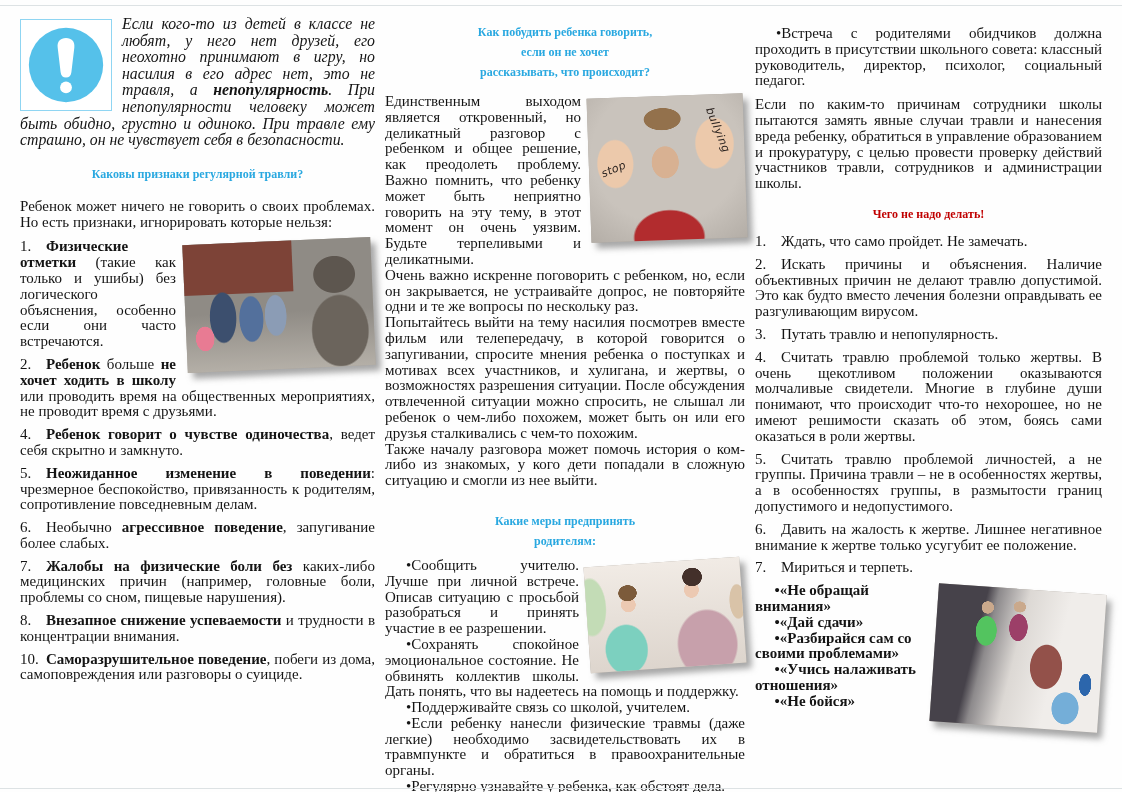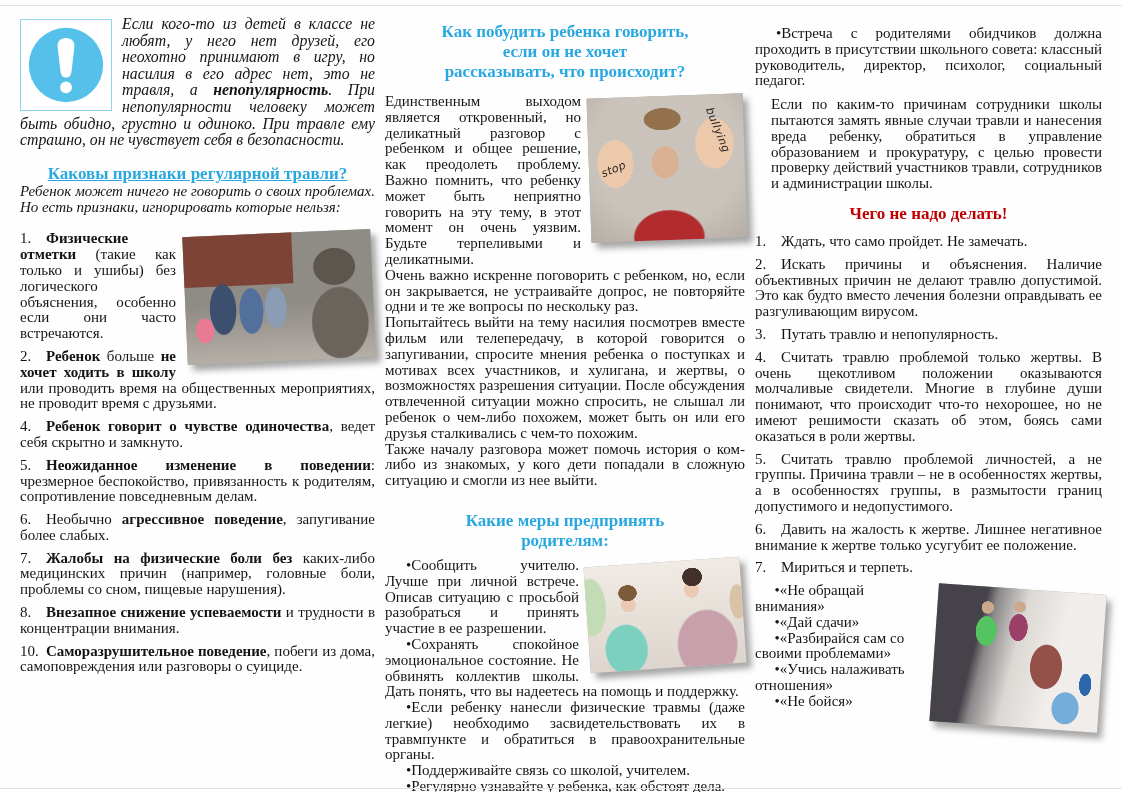--- a/index.html
+++ b/index.html
@@ -3,32 +3,32 @@
 <meta charset="utf-8">
 <style>
   html,body{margin:0;padding:0;background:#ffffff;}
   .page{position:relative;width:1122px;height:792px;background:#fefefe;overflow:hidden;
         font-family:"Liberation Serif",serif;color:#141414;}
   .hairline{position:absolute;left:0;right:0;height:1px;background:#dde2e4;}
   .hl-top{top:5px;} .hl-bottom{bottom:3px;}
   .cols{display:grid;grid-template-columns:355px 360px 347px;column-gap:10px;padding:16px 20px 0 20px;}
   .col{font-size:15px;line-height:15.8px;}
   .b{font-weight:bold;}
-  h2{margin:0;text-align:center;font-size:17px;line-height:20px;font-weight:bold;}
+  h2{margin:0;text-align:center;font-size:12px;line-height:20px;font-weight:bold;}
   .h-blue{color:#29a8e0;}
   .h-red{color:#c00000;}
   .hline{display:block;}
 
   
   .intro{margin:0;font-style:italic;font-size:15.8px;line-height:16.6px;text-align:justify;}
   .icon-box{float:left;width:90px;height:90px;border:1px solid #8fd5f2;background:#fff;
             margin:3px 10px 2px 0;display:flex;align-items:center;justify-content:center;}
   .icon-box svg{width:82px;height:82px;display:block;}
-  .left-heading{margin:15px 0 0 0;text-decoration:underline;}
-  .lead{margin:0 0 16px 0;text-align:justify;font-style:italic;}
+  .left-heading{margin:15px 0 15px 0;}
+  .lead{margin:0 0 9px 0;text-align:justify;}
   .item{margin:0 0 7px 0;text-align:justify;}
   .num{display:inline-block;min-width:26px;}
 
   
   .photo{box-shadow:5px 6px 6px rgba(95,95,95,.55);background-repeat:no-repeat;background-color:#a8a29a;}
   .photo-girls{float:right;width:188px;height:128px;margin:2px 2px 8px 9px;transform:rotate(-2.5deg);
     background-image:
       radial-gradient(34px 30px at 80% 28%,#5d564f 60%,rgba(93,86,79,0) 63%),
       radial-gradient(46px 58px at 82% 72%,#6b645c 60%,rgba(107,100,92,0) 63%),
       radial-gradient(15px 20px at 10% 74%,#e87b93 60%,rgba(232,123,147,0) 63%),
@@ -72,25 +72,25 @@
       radial-gradient(10px 18px at 91% 66%,#2c66ac 60%,rgba(44,102,172,0) 63%),
       linear-gradient(100deg,#46424a 0 26%,#8d8a8c 32%,#dcd8d4 48%,#f0edea 70%);}
 
   
   .m-heading{margin:6px 0 12px 0;}
   .m-para{margin:0;text-align:justify;}
   .measures-heading{margin:22px 0 7px 0;}
   .bullet{margin:0;text-indent:1.4em;text-align:justify;}
 
   
-  .r-para{margin:0 0 8px 16px;text-align:justify;}
+  .r-para{margin:0 0 8px 0;text-align:justify;}
   .r-bullet{margin:10px 0 8px 0;text-indent:1.4em;text-align:justify;}
   .dont-heading{margin:12px 0 10px 0;}
   .advice-heading{margin:14px 0 12px 0;}
-  .quote{margin:0;text-indent:1.3em;}
+  .quote{margin:0;text-indent:1.3em;font-weight:bold;}
   .clearfix::after{content:"";display:block;clear:both;}
 </style>
 </head>
 <body>
 
 <div class="page">
   <div class="hairline hl-top"></div>
   <div class="hairline hl-bottom"></div>
 
   <div class="cols">
@@ -143,22 +143,22 @@
 
       <h2 class="h-blue measures-heading">
         <span class="hline">Какие меры предпринять</span>
         <span class="hline">родителям:</span>
       </h2>
 
       <div class="clearfix">
         <div class="photo photo-mom"></div>
         <p class="bullet">•Сообщить учителю. Лучше при личной встрече. Описав ситуацию с просьбой разобраться и принять участие в ее разрешении.</p>
         <p class="bullet">•Сохранять спокойное эмоциональное состояние. Не обвинять коллектив школы. Дать понять, что вы надеетесь на помощь и поддержку.</p>
+        <p class="bullet">•Поддерживайте связь со школой, учителем.</p>
         <p class="bullet">•Если ребенку нанесли физические травмы (даже легкие) необходимо засвидетельствовать их в травмпункте и обратиться в правоохранительные органы.</p>
-        <p class="bullet">•Поддерживайте связь со школой, учителем.</p>
         <p class="bullet">•Регулярно узнавайте у ребенка, как обстоят дела.</p>
         <p class="bullet">•Самостоятельно с родителями обидчиков и самими обидчиками не беседуйте.</p>
       </div>
     </div>
 
     <div class="col">
       <p class="r-bullet">•Встреча с родителями обидчиков должна проходить в присутствии школьного совета: классный руководитель, директор, психолог, социальный педагог.</p>
       <p class="r-para">Если по каким-то причинам сотрудники школы пытаются замять явные случаи травли и нанесения вреда ребенку, обратиться в управление образованием и прокуратуру, с целью провести проверку действий участников травли, сотрудников и администрации школы.</p>
 
       <h2 class="h-red dont-heading">Чего не надо делать!</h2>

